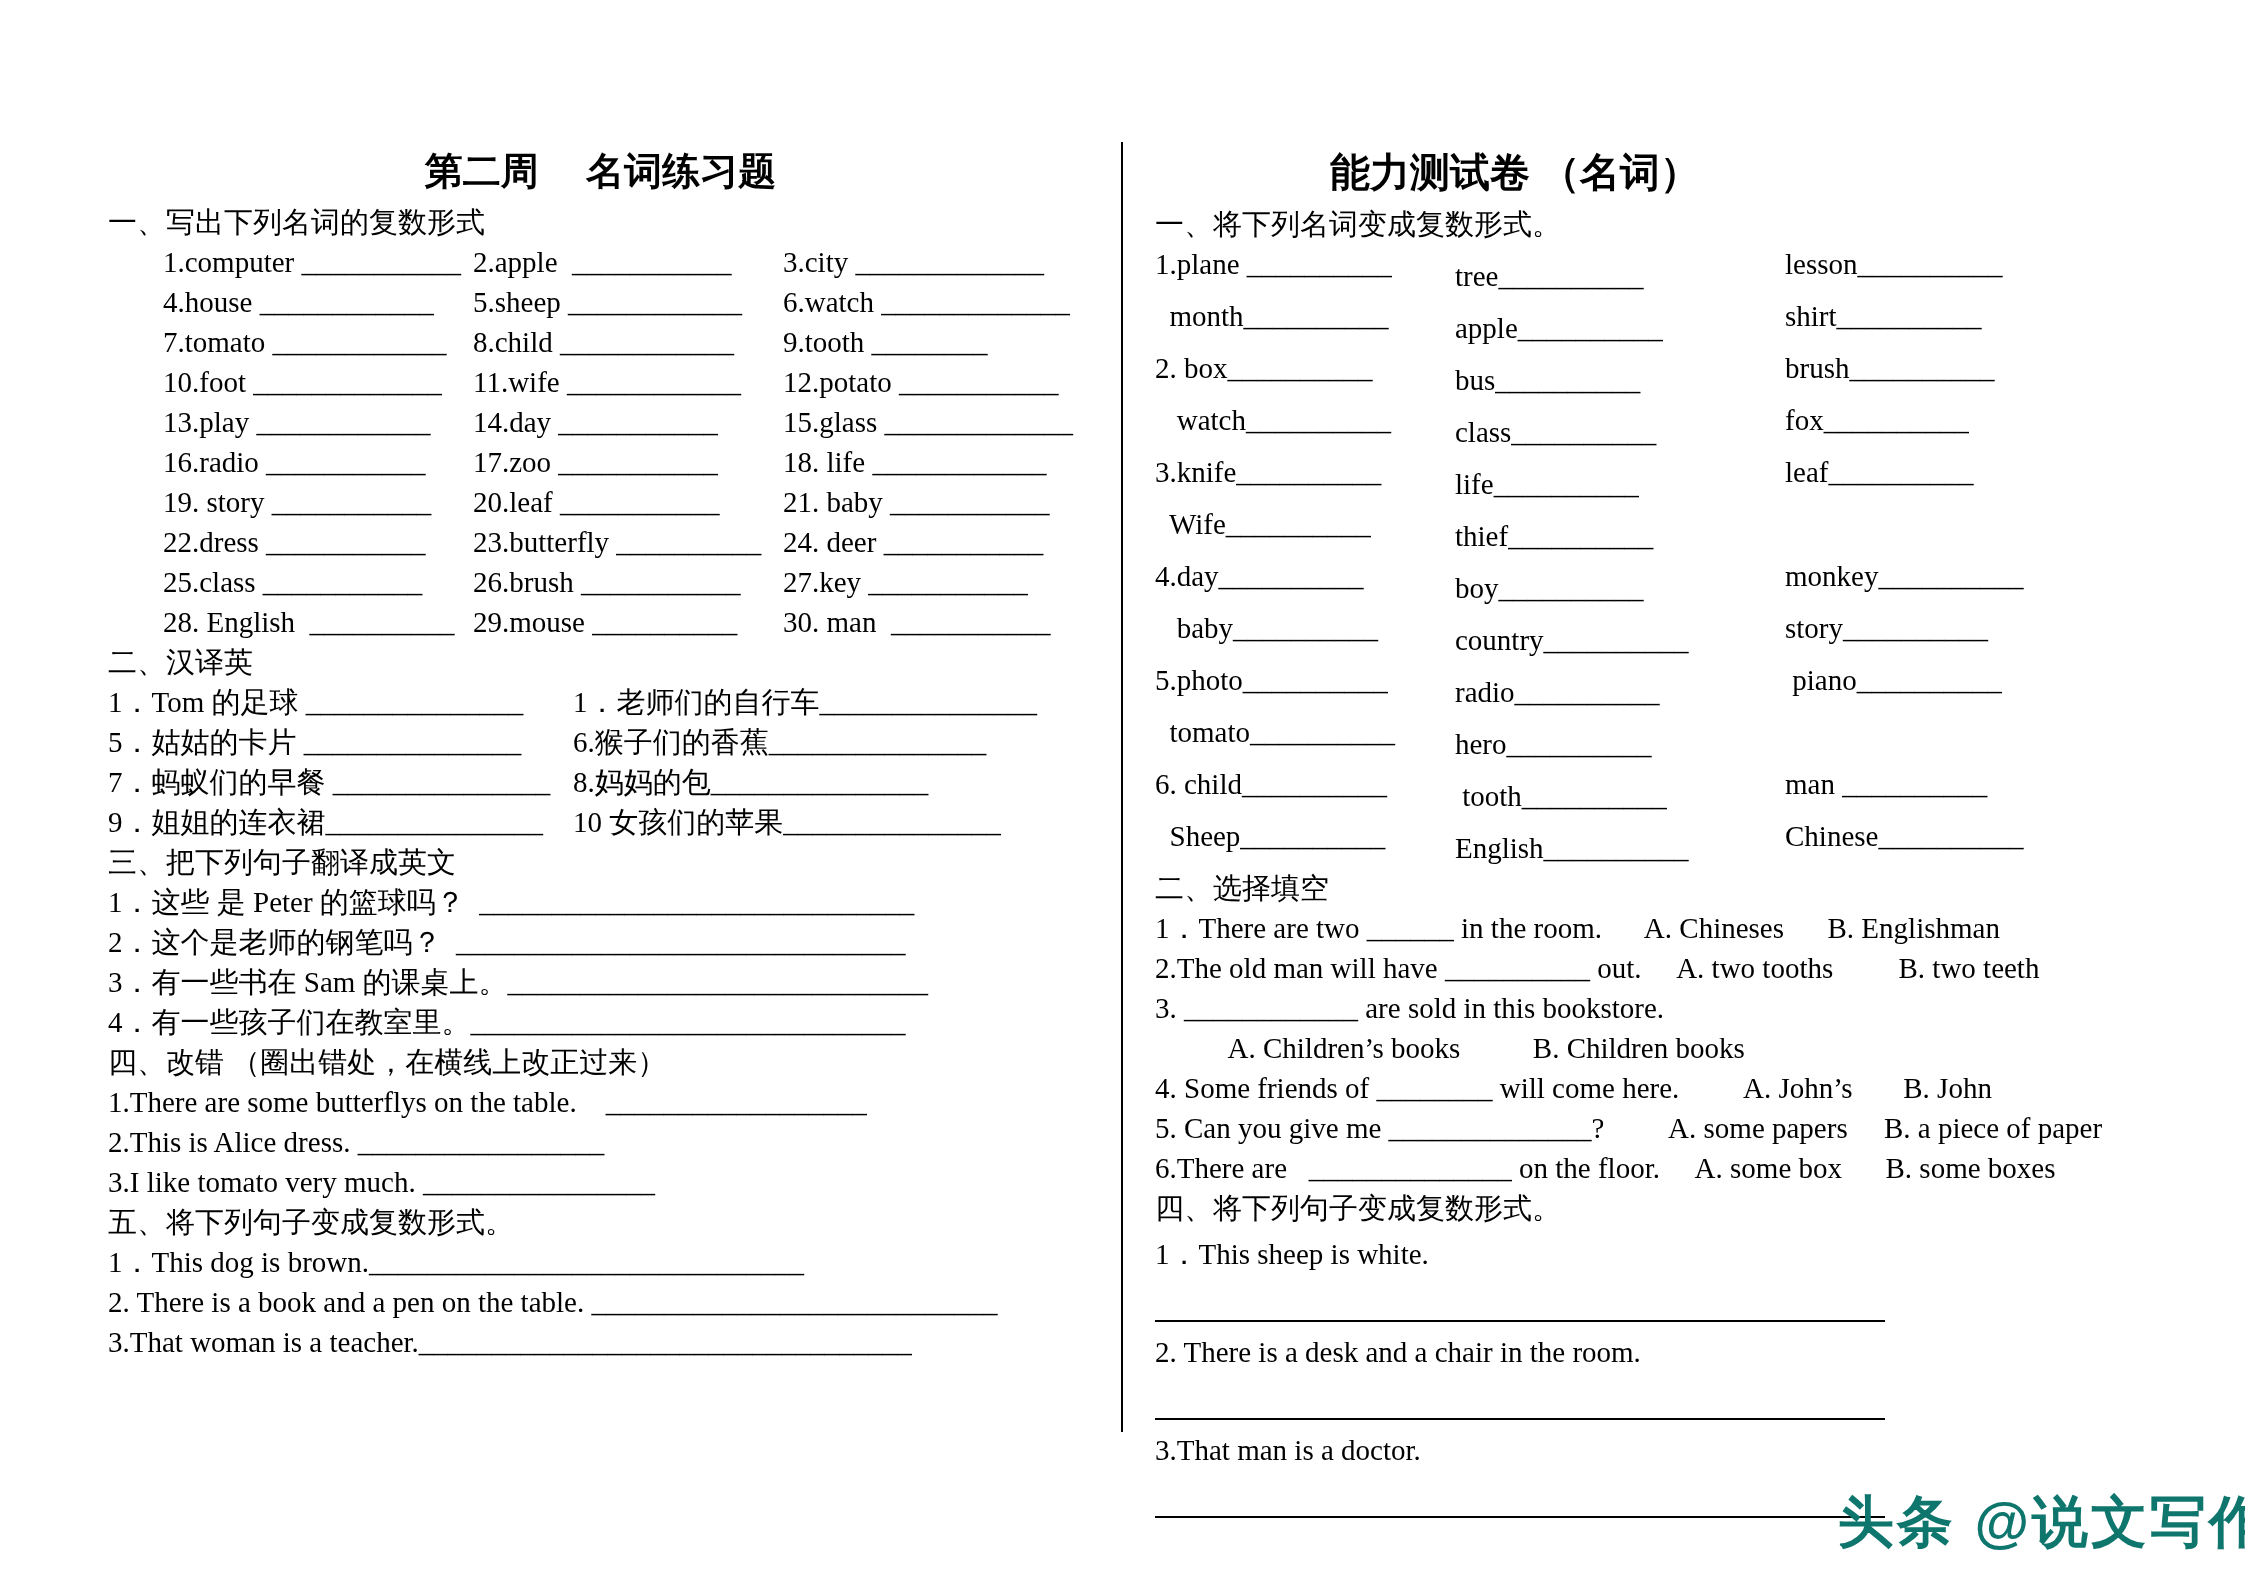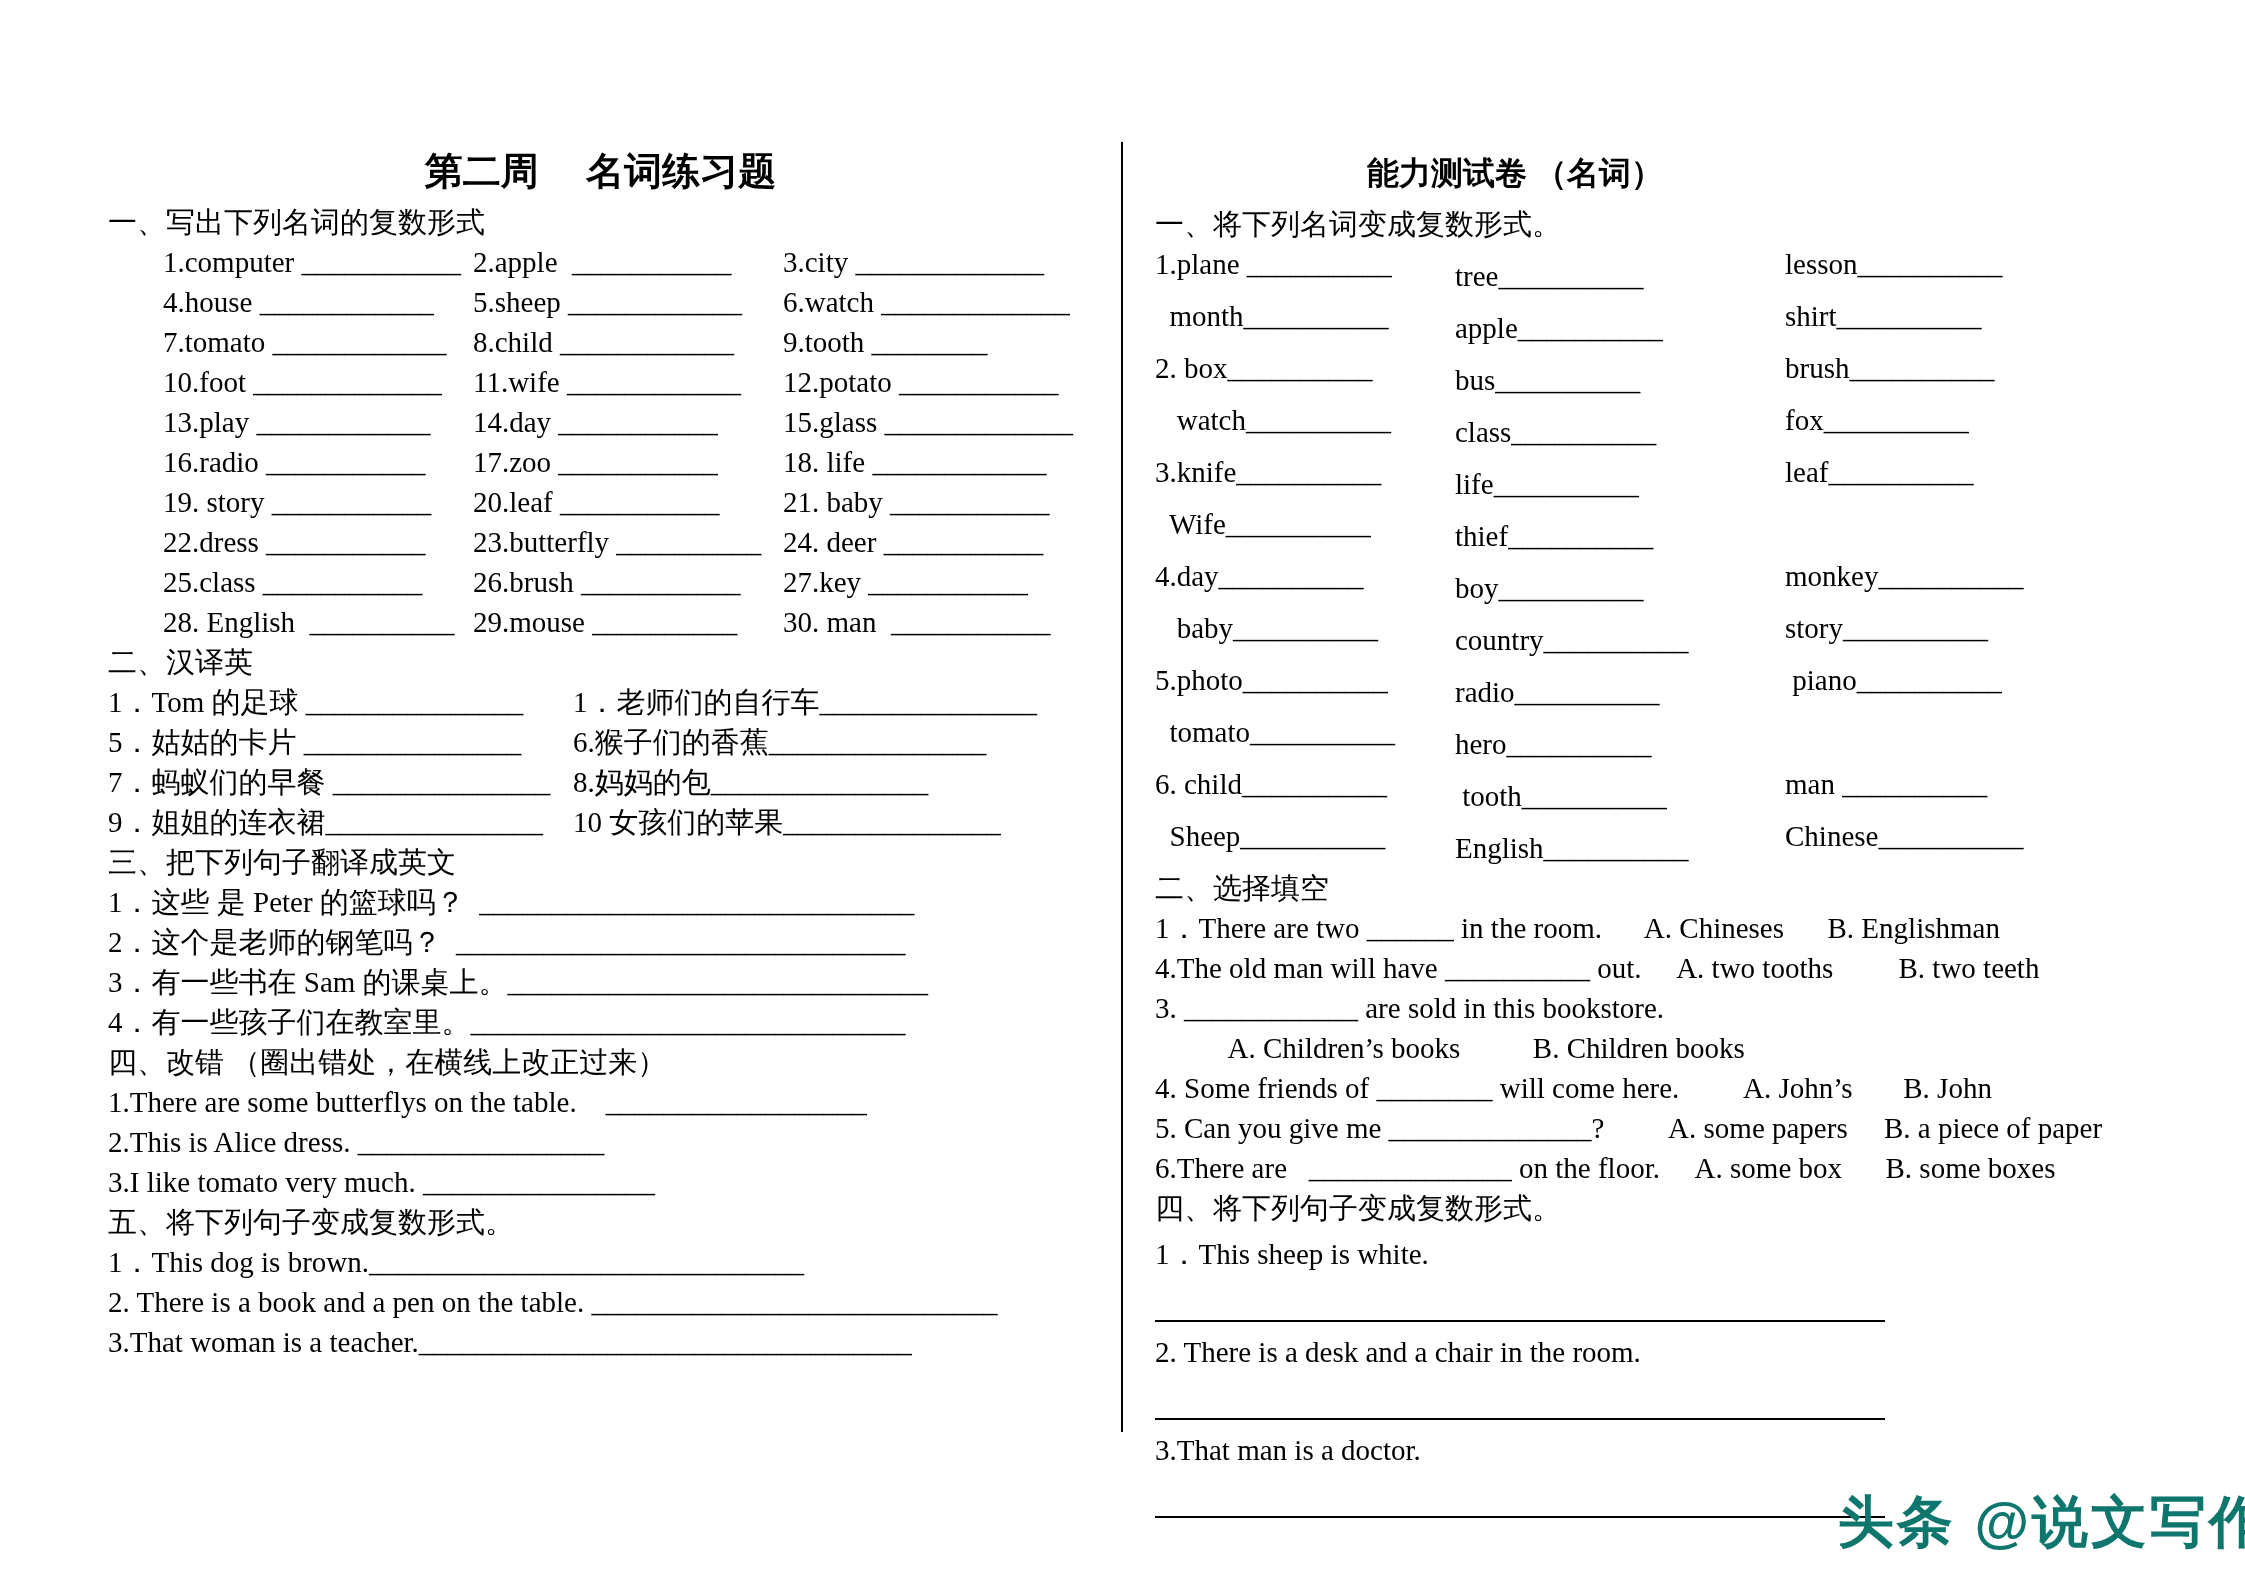--- a/index.html
+++ b/index.html
@@ -17,21 +17,21 @@
   .col-left  { left:108px; top:148px; width:985px; }
   .col-right { left:1155px; top:150px; width:1010px; }
   .divider {
     position:absolute; left:1121px; top:142px;
     width:2px; height:1290px; background:#000;
   }
   .doc-title {
     font-weight:bold; font-size:38px; line-height:46px;
     text-align:center; white-space:pre-wrap; margin-bottom:8px;
   }
-  .col-right .doc-title { width:720px; font-size:32px; }
+  .col-right .doc-title { width:720px; font-size:40px; }
   .heading { line-height:40px; white-space:pre-wrap; }
   .line    { line-height:40px; white-space:pre-wrap; }
   .row     { display:flex; line-height:40px; }
   .row .cell { white-space:pre; overflow:visible; }
   
   .sec-rows.indent { padding-left:55px; }
   .lcols3 .cell:nth-child(1){ width:310px; }
   .lcols3 .cell:nth-child(2){ width:310px; }
   .lcols3 .cell:nth-child(3){ flex:1; }
   
@@ -224,21 +224,21 @@
         <div class="row rcols3">
           <div class="cell">  Sheep__________</div>
           <div class="cell">English__________</div>
           <div class="cell">Chinese__________</div>
         </div>
       </div>
 
     <div class="heading">二、选择填空</div>
     <div class="sec-rows">
         <div class="line">1．There are two ______ in the room.      A. Chineses      B. Englishman</div>
-        <div class="line">4.The old man will have __________ out.     A. two tooths         B. two teeth</div>
+        <div class="line">2.The old man will have __________ out.     A. two tooths         B. two teeth</div>
         <div class="line">3. ____________ are sold in this bookstore.</div>
         <div class="line">          A. Children’s books          B. Children books</div>
         <div class="line">4. Some friends of ________ will come here.         A. John’s       B. John</div>
         <div class="line">5. Can you give me ______________?         A. some papers     B. a piece of paper</div>
         <div class="line">6.There are   ______________ on the floor.     A. some box      B. some boxes</div>
       </div>
 
     <div class="heading">四、将下列句子变成复数形式。</div>
 
     <div class="sentence">1．This sheep is white.</div>

